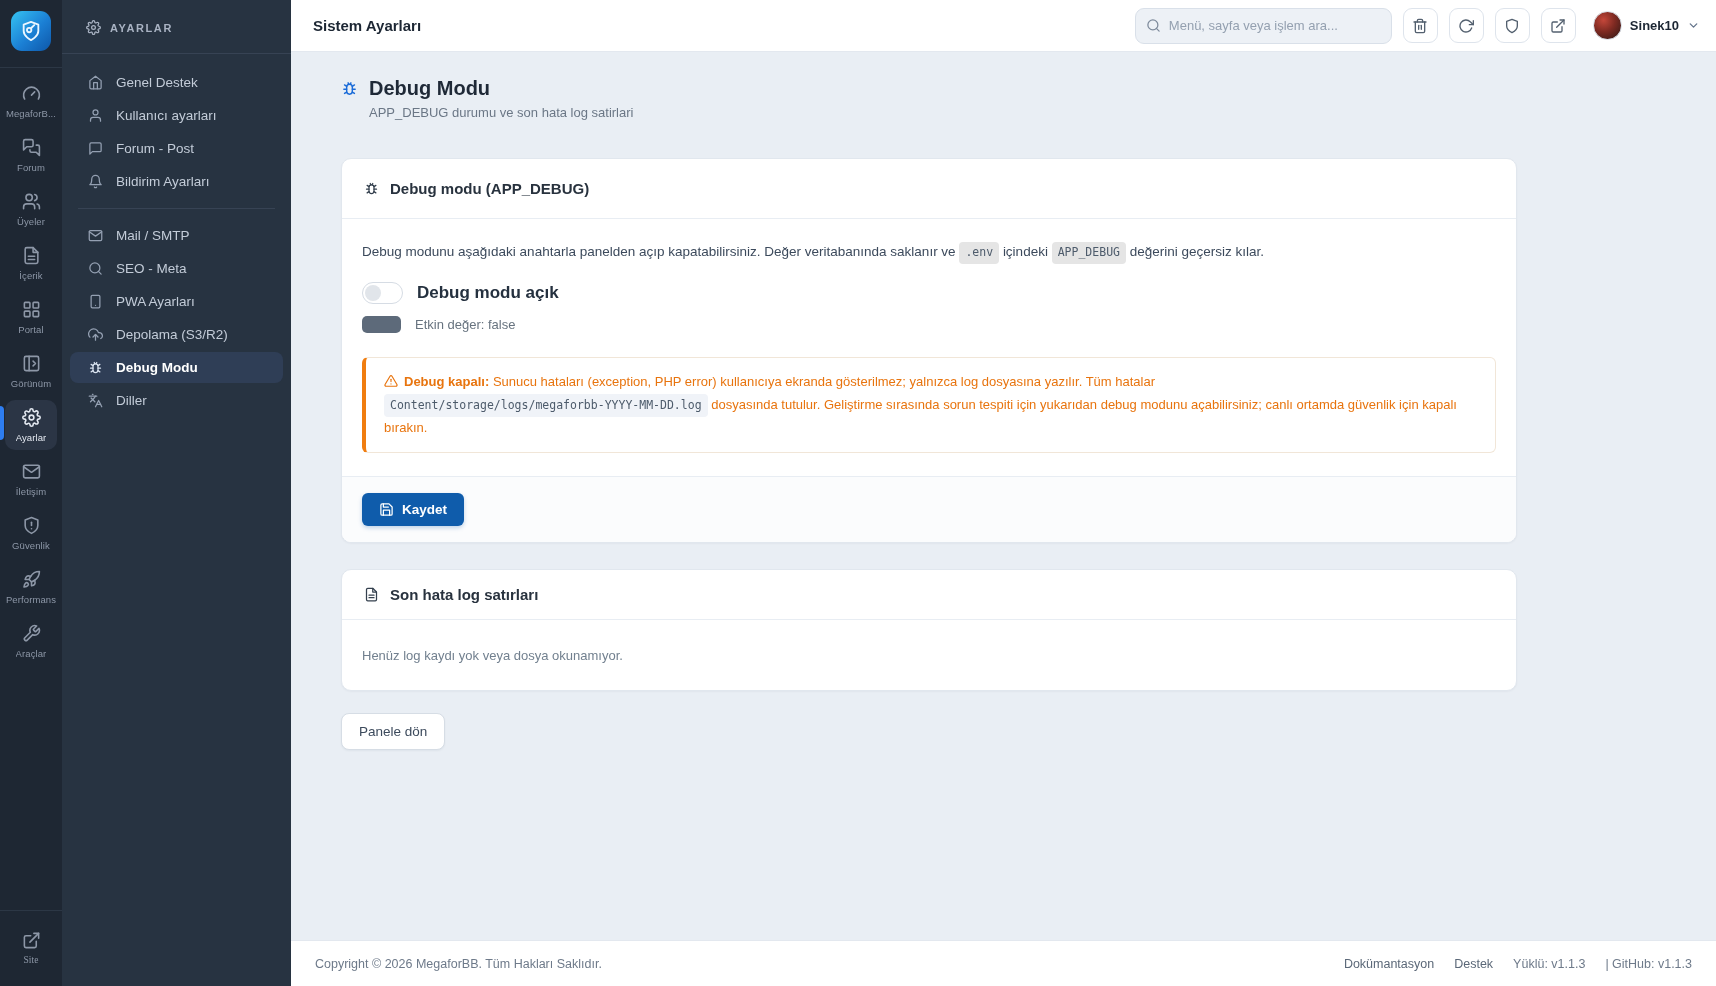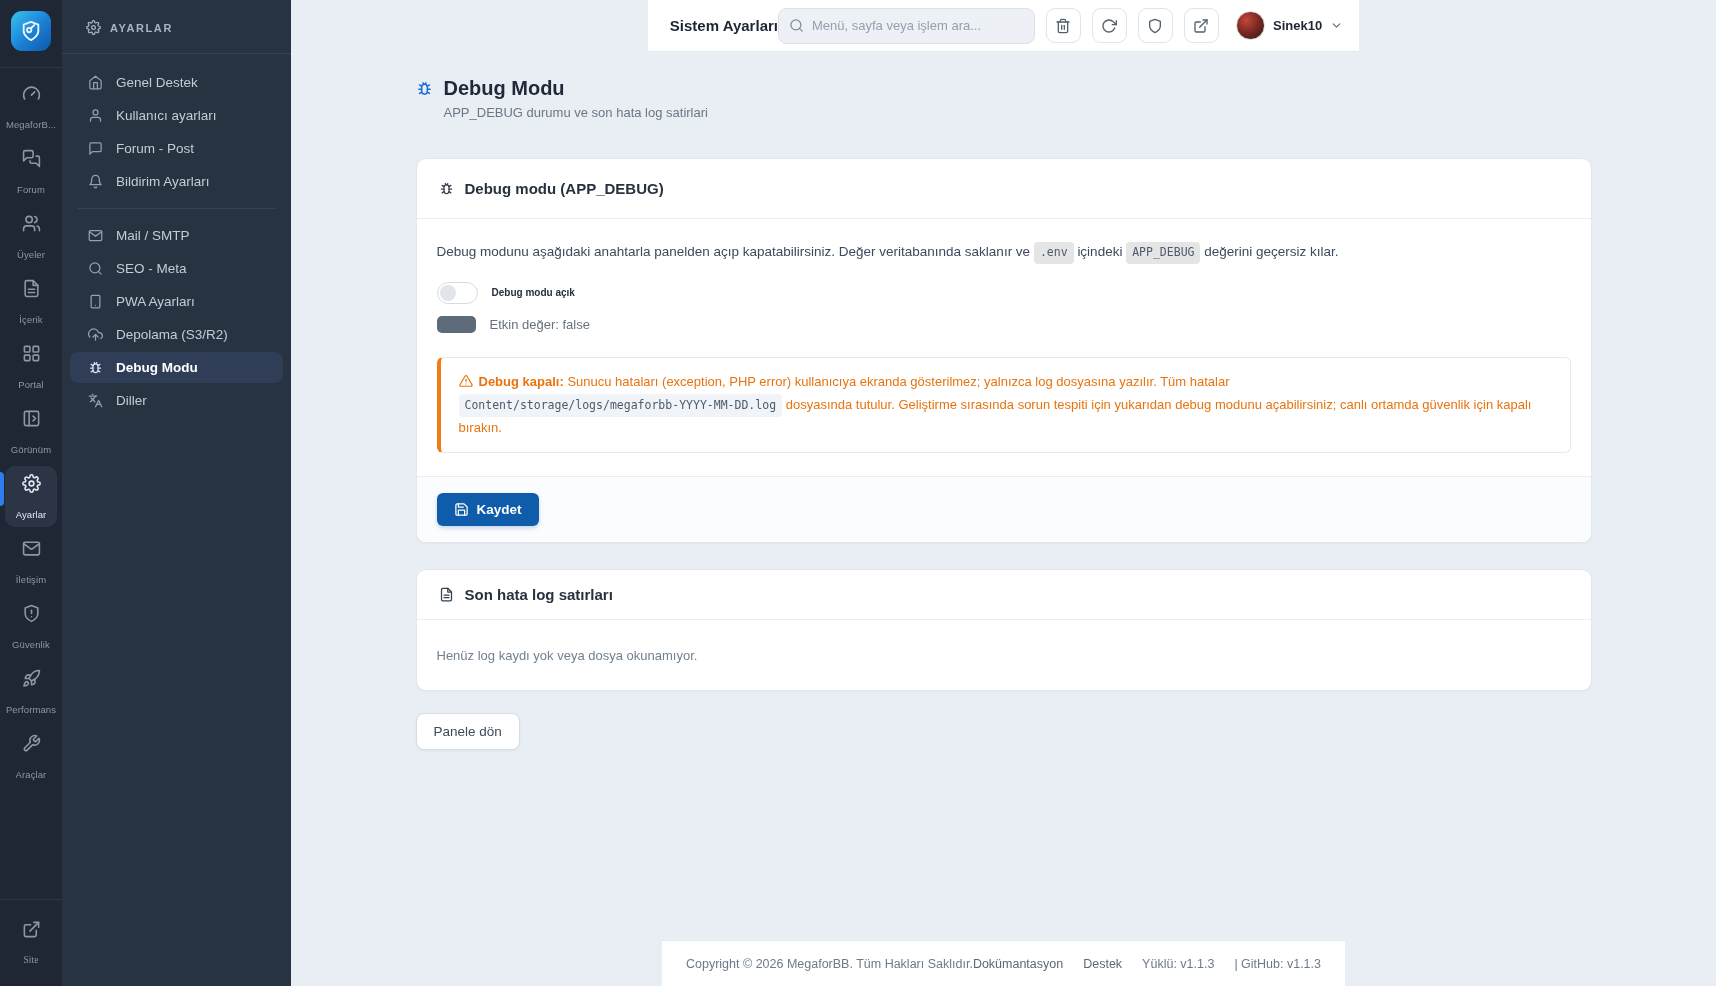--- a/index.html
+++ b/index.html
@@ -16,21 +16,21 @@
     width:62px; background:#1e2733; display:flex; flex-direction:column;
     align-items:center; flex-shrink:0; position:relative; z-index:3;
   }
   .rail-logo { width:40px; height:40px; border-radius:11px; margin:11px 0 10px;
     background:linear-gradient(135deg,#36c3f2 0%,#1b7fd4 55%,#0e57a8 100%);
     display:flex; align-items:center; justify-content:center; cursor:pointer; }
   .rail-logo svg { width:22px; height:22px; color:#eaf6ff; }
   .rail-divider { width:62px; height:1px; background:#2c3745; margin:6px 0; }
   .rail-items { display:flex; flex-direction:column; align-items:center; width:100%; }
   .rail-item { width:52px; padding:8px 0 7px; margin:2px 15px; border-radius:10px;
-    display:flex; flex-direction:column; align-items:center; gap:16px; cursor:pointer;
+    display:flex; flex-direction:column; align-items:center; gap:5px; cursor:pointer;
     color:#8d97a7; position:relative; }
   .rail-item svg { width:19px; height:19px; }
   .rail-item .rail-label { font-size:9.5px; letter-spacing:.1px; max-width:56px;
     overflow:hidden; text-overflow:ellipsis; white-space:nowrap; }
   .rail-item.active { background:#2b3545; color:#e4e9f1; }
   .rail-item.active::before { content:""; position:absolute; left:-5px; top:6px;
     width:4px; height:34px; border-radius:0 4px 4px 0; background:#2e7df0; }
   .rail-spacer { flex:1; }
   .rail-bottom { width:100%; border-top:1px solid #2c3745; padding:10px 0 12px;
     display:flex; justify-content:center;font-family:Liberation Serif, serif; }
@@ -45,21 +45,21 @@
   .subnav-divider { height:1px; background:#374354; margin:0 0 12px; }
   .subnav-group-divider { height:1px; background:#374354; margin:10px 16px; }
   .nav-item { display:flex; align-items:center; gap:13px; margin:1px 8px;
     padding:8px 10px 8px 18px; border-radius:8px; cursor:pointer; color:#c3ccd8;
     font-size:13.5px; }
   .nav-item svg { width:15px; height:15px; color:#94a0b2; flex-shrink:0; }
   .nav-item.active { background:#2f3e56; color:#fff; font-weight:600; }
   .nav-item.active svg { color:#d9e2ef; }
 
   
-  .main { flex:1; display:flex; flex-direction:column; min-width:0; background:#e9eef4;align-items:center; }
+  .main { flex:1; display:flex; flex-direction:column; min-width:0; background:#e9eef4; }
   .topbar { height:52px; background:#fff; border-bottom:1px solid #e3e8ef;
     display:flex; align-items:center; padding:0 16px 0 22px; flex-shrink:0; }
   .topbar-title { font-size:15px; font-weight:700; color:#1c2633; }
   .topbar-right { margin-left:auto; display:flex; align-items:center; gap:11px; }
   .searchbox { width:257px; height:36px; background:#edf1f6; border:1px solid #d9e0e9;
     border-radius:9px; display:flex; align-items:center; padding:0 10px; gap:8px; }
   .searchbox svg { width:15px; height:15px; color:#7d8a9b; flex-shrink:0; }
   .searchbox input { border:none; outline:none; background:transparent; flex:1;
     font-size:13px; color:#3c4a5c; font-family:inherit; }
   .searchbox input::placeholder { color:#94a0b0; }
@@ -91,21 +91,21 @@
   .card-body { padding:23px 20px; }
   .desc { font-size:13.5px; color:#3c4a5c; line-height:1.55; }
   .chip { display:inline-block; background:#e5e5e5; border-radius:4px;
     padding:2px 6px; font-size:11.5px; color:#4d5b6b; }
 
   .toggle-row { display:flex; align-items:center; gap:14px; margin-top:18px; }
   .toggle { width:41px; height:22px; border-radius:12px; background:#fff;
     border:1px solid #d6dce4; position:relative; cursor:pointer; flex-shrink:0; }
   .toggle .knob { position:absolute; left:2px; top:2px; width:16px; height:16px;
     border-radius:50%; background:#e1e5ea; }
-  .toggle-label { font-size:10px; font-weight:700; color:#25313f; }
+  .toggle-label { font-size:17px; font-weight:700; color:#25313f; }
 
   .badge-row { display:flex; align-items:center; gap:14px; margin-top:12px; }
   .state-badge { width:39px; height:17px; border-radius:5px; background:#5d6a7a; }
   .badge-text { font-size:13px; color:#67737f; }
 
   .warnbox { margin-top:24px; border:1px solid #f1e6d8; border-left:4px solid #f07d10;
     border-radius:6px; padding:13px 18px; font-size:13px; line-height:1.65;
     color:#e8740e; background:#fff; }
   .warnbox .warn-icon { display:inline-block; vertical-align:-2px; margin-right:6px; }
   .warnbox .warn-icon svg { width:14px; height:14px; display:inline; }

